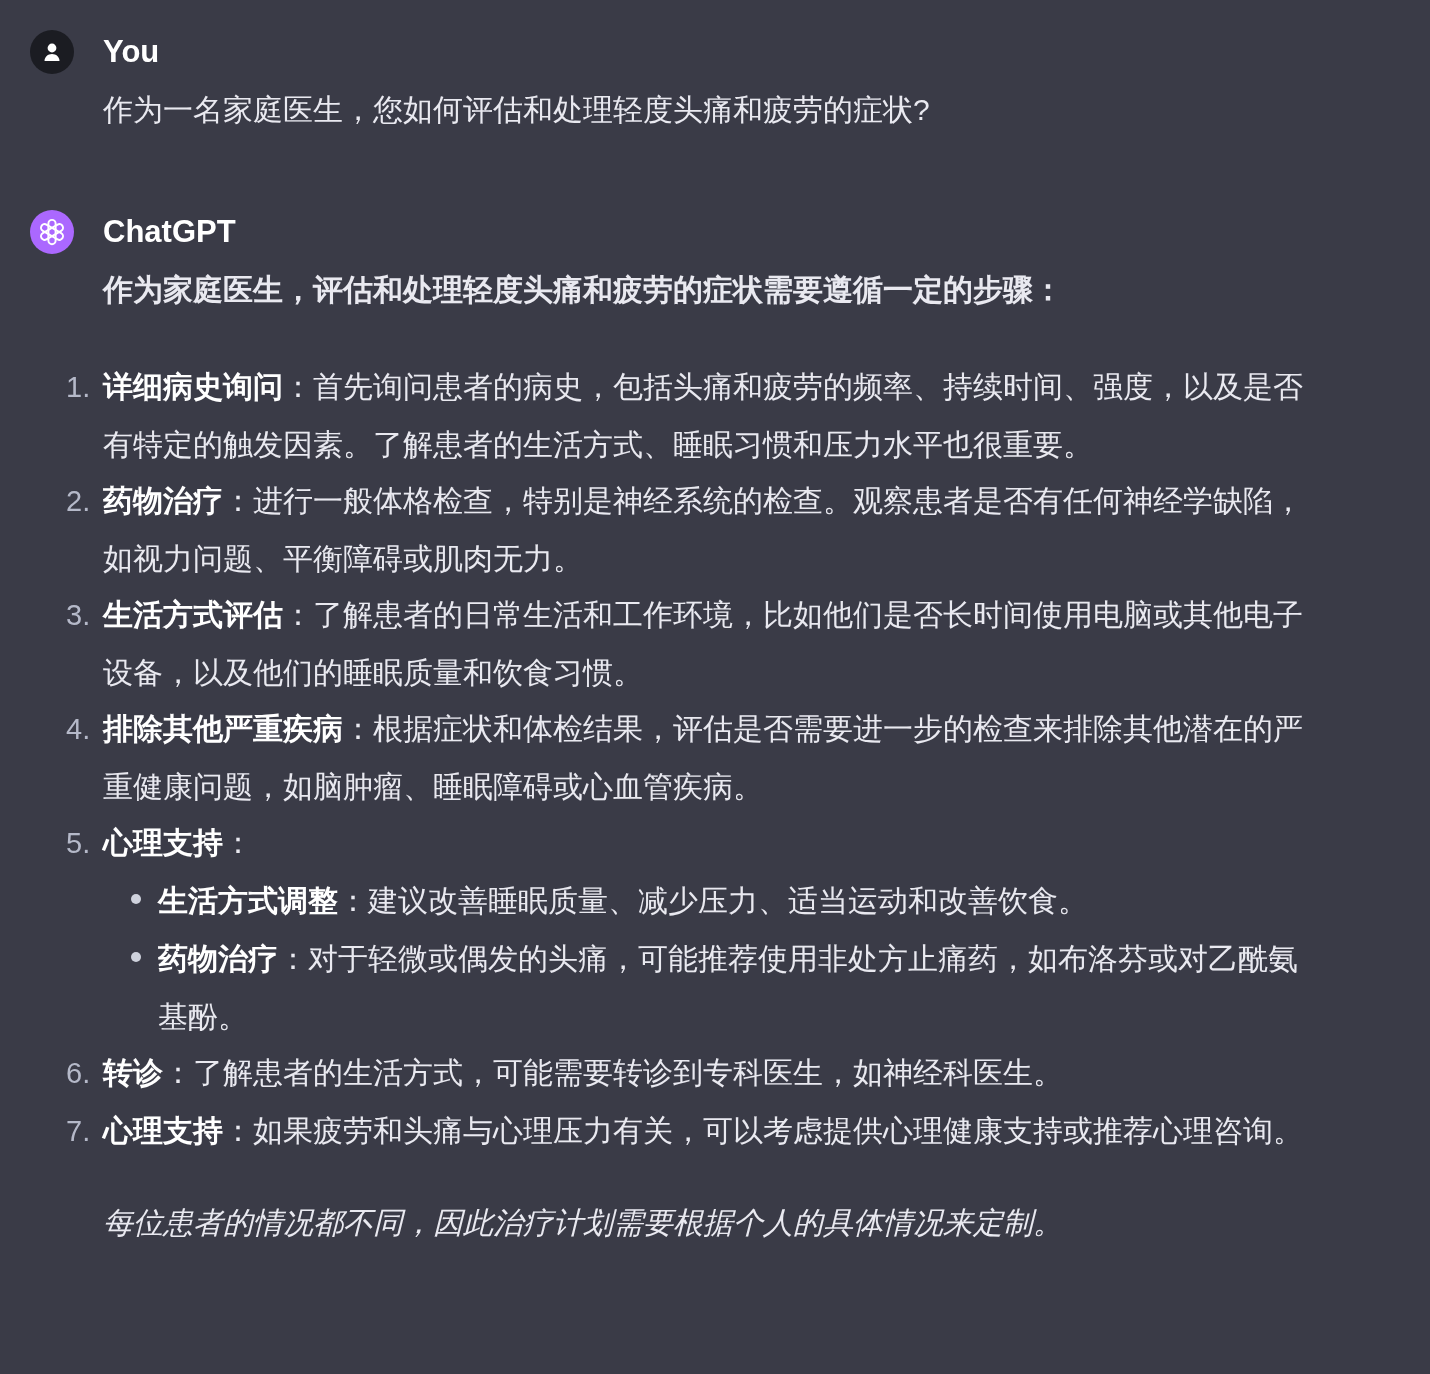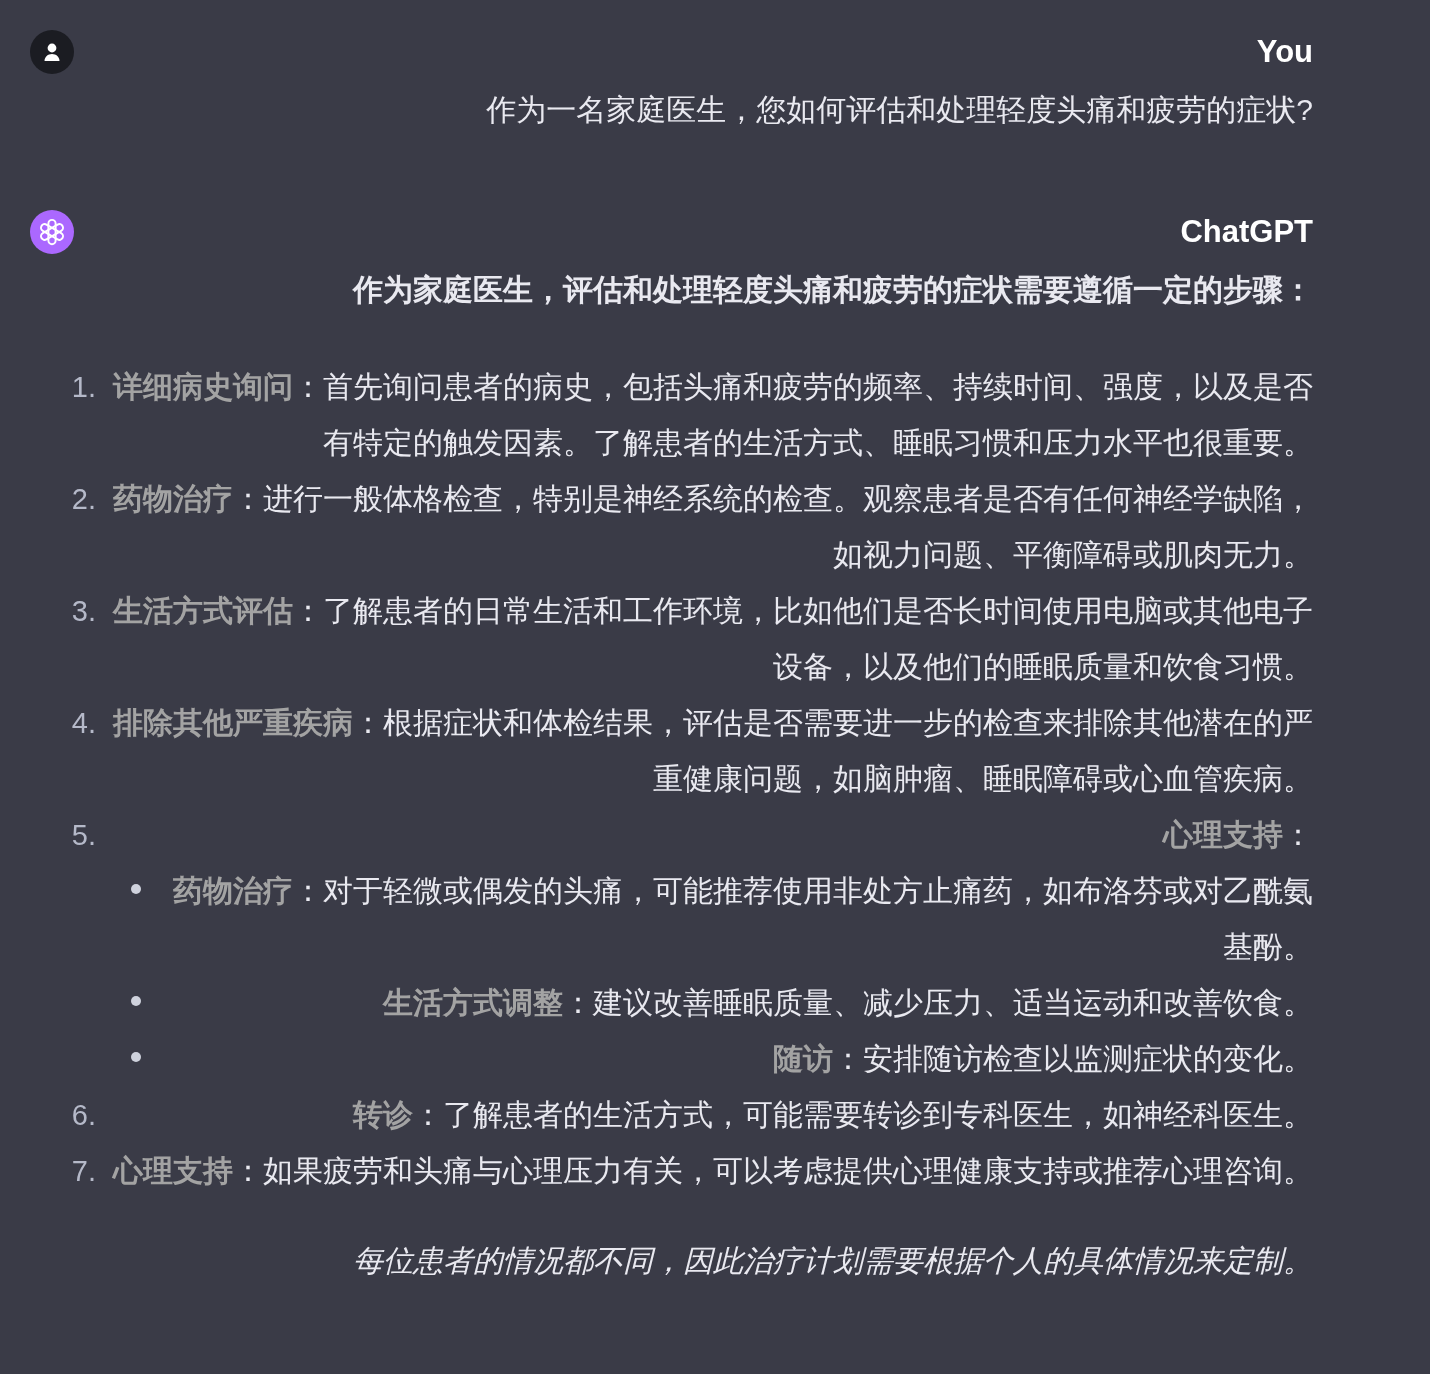--- a/index.html
+++ b/index.html
@@ -3,31 +3,31 @@
 <meta charset="utf-8">
 <style>
   html,body{margin:0;padding:0;}
   body{
     width:1430px;height:1374px;overflow:hidden;
     background:#3a3b47;
     font-family:"Liberation Sans","DejaVu Sans",sans-serif;
     color:#e9e9f0;
   }
   .chat{padding:30px 0 0 30px;}
-  .message{display:flex;align-items:flex-start;text-align:right;}
+  .message{display:flex;align-items:flex-start;}
   .message.assistant{margin-top:72px;}
   .avatar{width:44px;height:44px;border-radius:50%;flex:none;margin-right:29px;
           display:flex;align-items:center;justify-content:center;}
   .avatar.user{background:#1b1c22;}
   .avatar.gpt{background:#ab68ff;}
   .content{flex:1;max-width:1210px;font-size:30px;line-height:56px;}
   .sender{font-weight:700;font-size:31px;line-height:46px;color:#ffffff;margin-top:-1px;}
   .q-text{margin-top:7px;font-size:30px;line-height:56px;}
   .intro{margin-top:7px;font-weight:bold;}
-  .b{font-weight:700;color:#a3a3a3;}
+  .b{font-weight:700;color:#ffffff;font-family:Liberation Mono, monospace;}
   ol.steps{list-style:none;margin:41px 0 0 0;padding:0;}
   ol.steps > li{position:relative;}
   .num{position:absolute;left:-37px;top:0;width:30px;color:#b5b9c9;font-size:29px;}
   ul.sub{list-style:none;margin:0;padding:0 0 0 55px;}
   ul.sub > li{position:relative;}
   .dot{position:absolute;left:-27px;top:21px;width:10px;height:10px;border-radius:50%;
        background:#cfd2dd;}
   .closing{margin-top:34px;font-style:italic;}
   svg{display:block;}
 </style>
@@ -83,29 +83,25 @@
         <li>
           <span class="num">4.</span>
           <span class="b">排除其他严重疾病</span><span>：根据症状和体检结果，评估是否需要进一步的检查来排除其他潜在的严重健康问题，如脑肿瘤、睡眠障碍或心血管疾病。</span>
         </li>
         <li>
           <span class="num">5.</span>
           <span class="b">心理支持</span><span>：</span>
           <ul class="sub">
             <li>
               <span class="dot"></span>
-              <span class="b">药物治疗</span><span>：对于轻微或偶发的头痛，可能推荐使用非处方止痛药，如布洛芬或对乙酰氨基酚。</span>
-            </li>
-            <li>
-              <span class="dot"></span>
               <span class="b">生活方式调整</span><span>：建议改善睡眠质量、减少压力、适当运动和改善饮食。</span>
             </li>
             <li>
               <span class="dot"></span>
-              <span class="b">随访</span><span>：安排随访检查以监测症状的变化。</span>
+              <span class="b">药物治疗</span><span>：对于轻微或偶发的头痛，可能推荐使用非处方止痛药，如布洛芬或对乙酰氨基酚。</span>
             </li>
           </ul>
         </li>
         <li>
           <span class="num">6.</span>
           <span class="b">转诊</span><span>：了解患者的生活方式，可能需要转诊到专科医生，如神经科医生。</span>
         </li>
         <li>
           <span class="num">7.</span>
           <span class="b">心理支持</span><span>：如果疲劳和头痛与心理压力有关，可以考虑提供心理健康支持或推荐心理咨询。</span>

